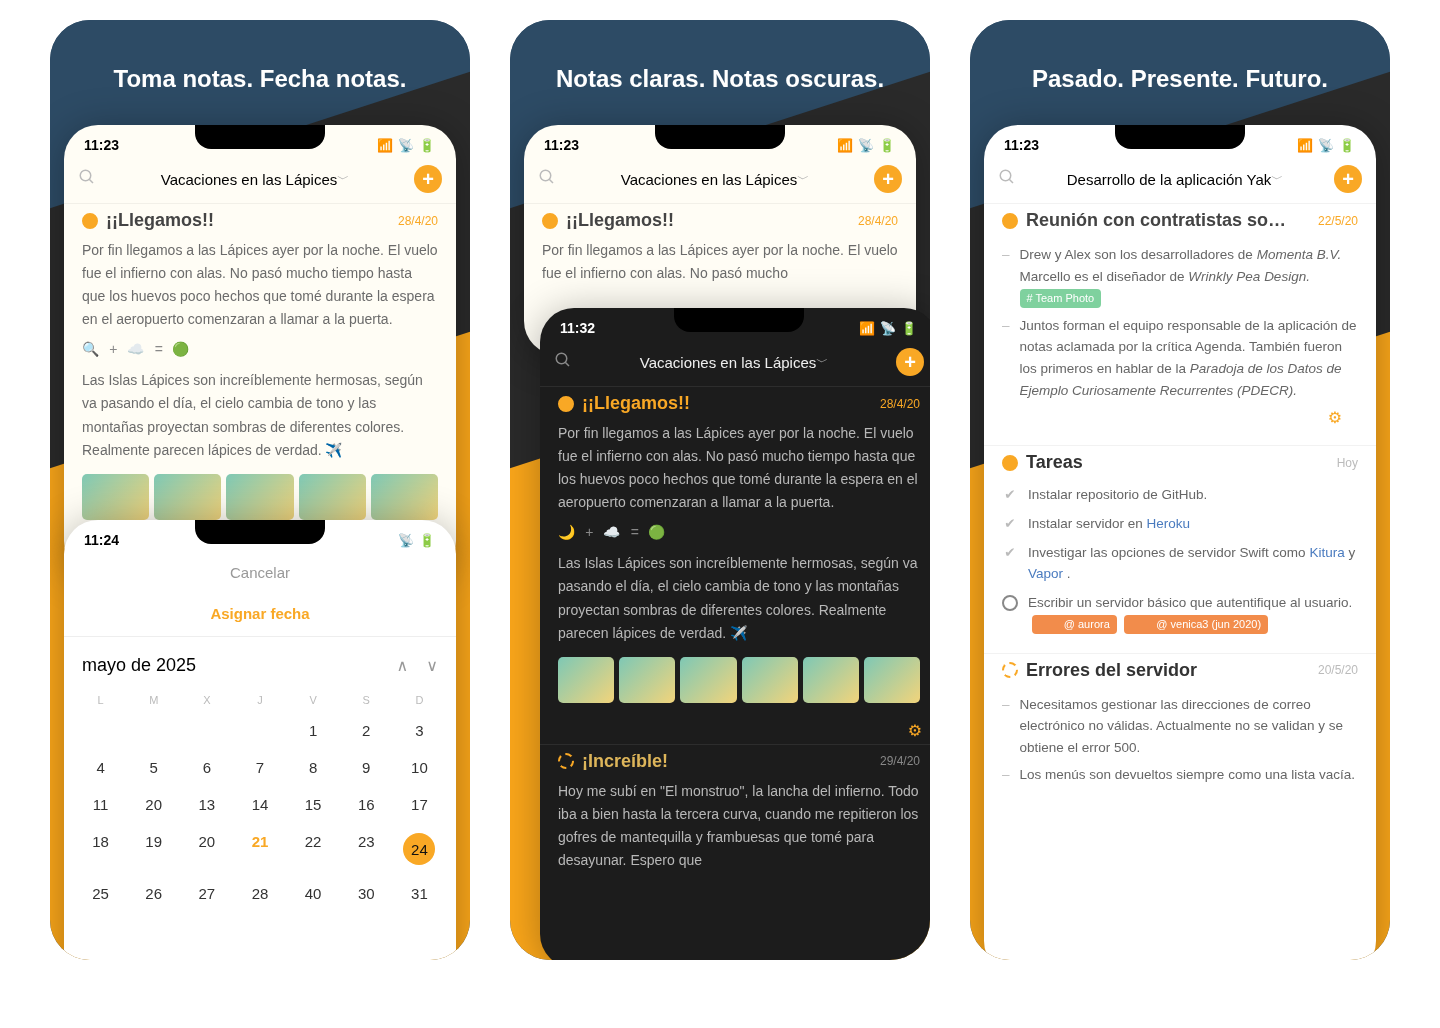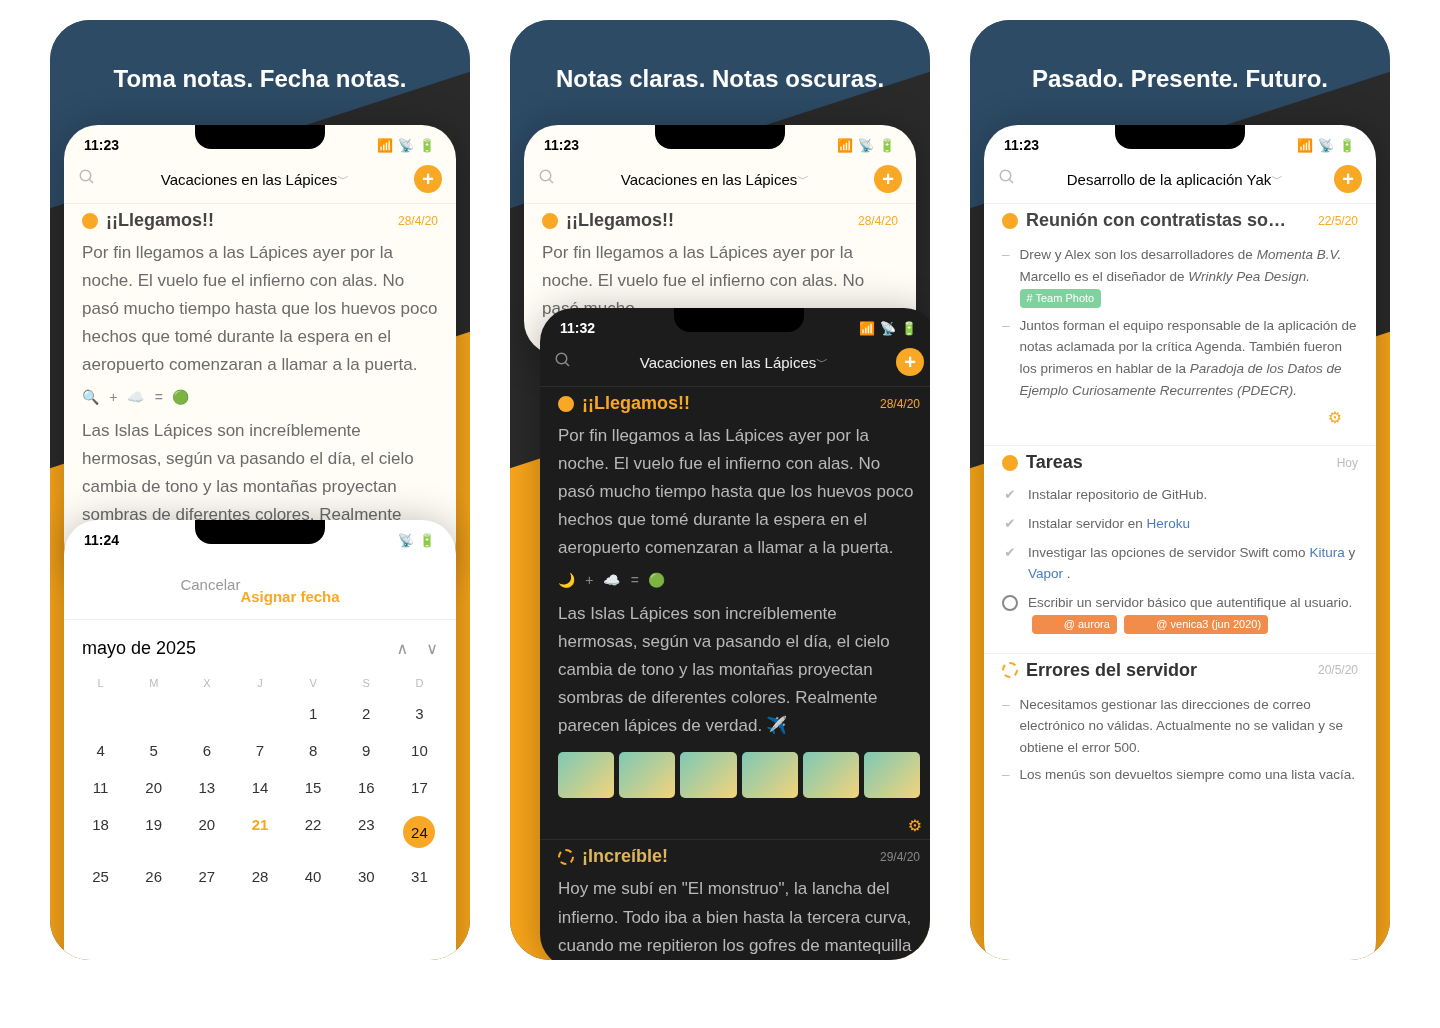--- a/index.html
+++ b/index.html
@@ -88,37 +88,37 @@
   }
   .note-bullet.filled { background:#f9a825;}
   .note-bullet.dashed { border-style:dashed;}
   .note-title {
     font-size:18px; font-weight:700; color:#444;
     white-space:nowrap; overflow:hidden; text-overflow:ellipsis;
   }
   .phone.dark .note-title { color:#f9a825;}
   .note-date { color:#f9a825; font-size:12px; flex-shrink:0;}
   .note-body {
-    color:#6b6b6b; font-size:17px; line-height:1.65;
+    color:#6b6b6b; font-size:14px; line-height:1.65;
     margin-top:8px;
   }
   .phone.dark .note-body { color:#b8b8b8; }
   .emoji-row { margin-top:10px; font-size:14px; color:#888; letter-spacing:3px;}
   .note-body2 { margin-top:12px;}
   .img-strip { display:flex; gap:5px; margin-top:12px;}
   .img-strip .thumb {
     flex:1; height:46px; border-radius:5px;
     background:linear-gradient(135deg,#7ec8b5,#f2d47b);
   }
   .gear-row { display:flex; justify-content:flex-end; padding:4px 16px; color:#f9a825;}
 
   
   .cal-header {
-    display:flex; justify-content:center; align-items:center;
-    padding: 10px 18px 4px 18px; font-size:15px;
+    display:flex; justify-content:flex-start; align-items:center;
+    padding: 10px 18px 4px 18px; font-size:15px;flex-direction:column;
   }
   .cal-cancel { color:#999;}
   .cal-assign { color:#f9a825; font-weight:600;margin-top:24px;}
   .cal-month-row {
     display:flex; justify-content:space-between; align-items:center;
     padding:18px 18px 12px 18px; border-top:1px solid #eee; margin-top:10px;
   }
   .cal-month { font-size:18px; font-weight:500;}
   .cal-nav { display:flex; gap:18px; color:#999; font-size:16px;}
   .cal-grid {

